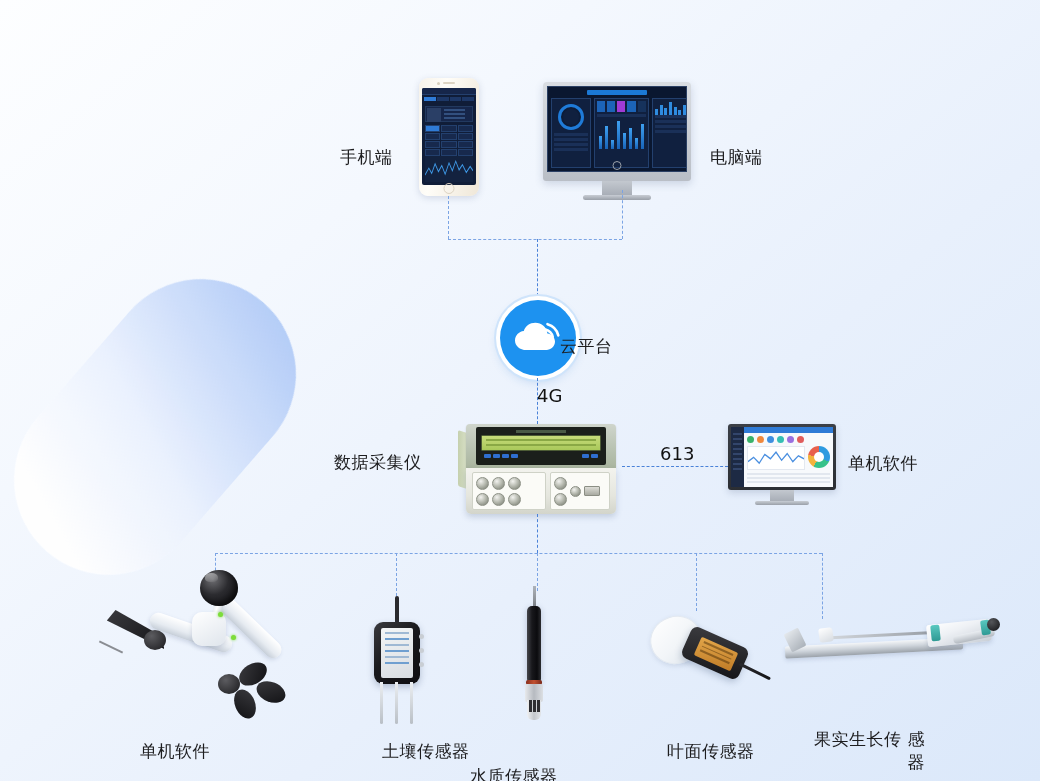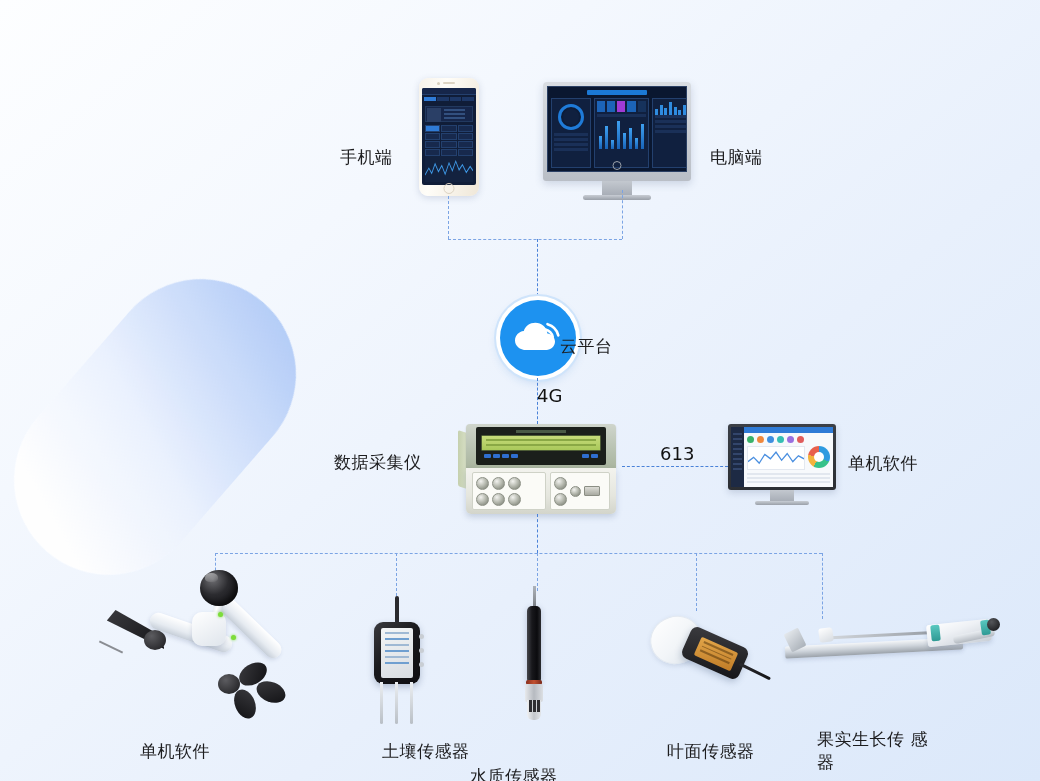--- a/index.html
+++ b/index.html
@@ -30,21 +30,21 @@
     color: #2f6fe0;
     text-shadow: 0 1px 0 rgba(255,255,255,.7);
   }
 
   
   .lbl {
     position: absolute;
     font-size: 17px; color: #1d1d1f; white-space: nowrap;
     letter-spacing: .5px;
   }
-  .lbl.two-line { white-space: normal; text-align: left; line-height: 1.35; margin-left: 12px; }
+  .lbl.two-line { white-space: normal; text-align: right; line-height: 1.35; }
   .lbl.num { font-size: 18px; color: #111; letter-spacing: 0; }
 
   
   .dash-v {
     position: absolute; width: 0;
     border-left: 1.5px dashed #4a82d8;
   }
   .dash-h {
     position: absolute; height: 0;
     border-top: 1.5px dashed #4a82d8;

